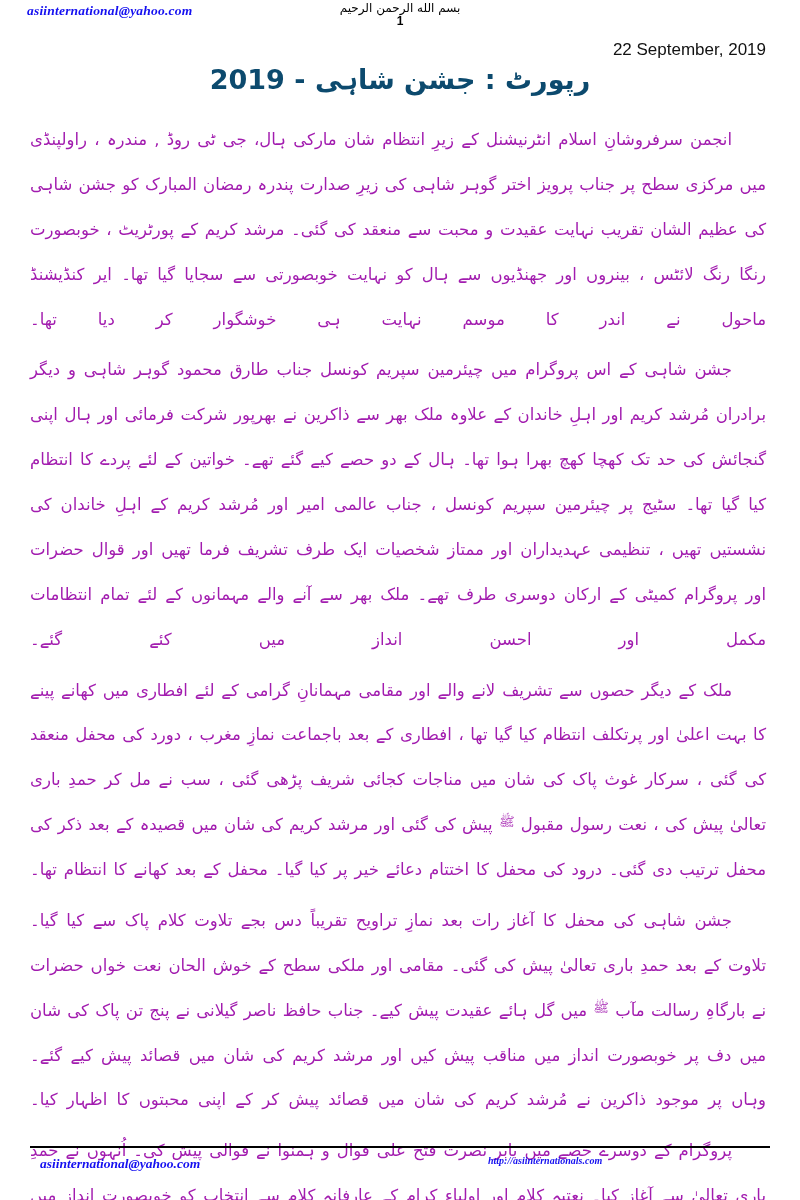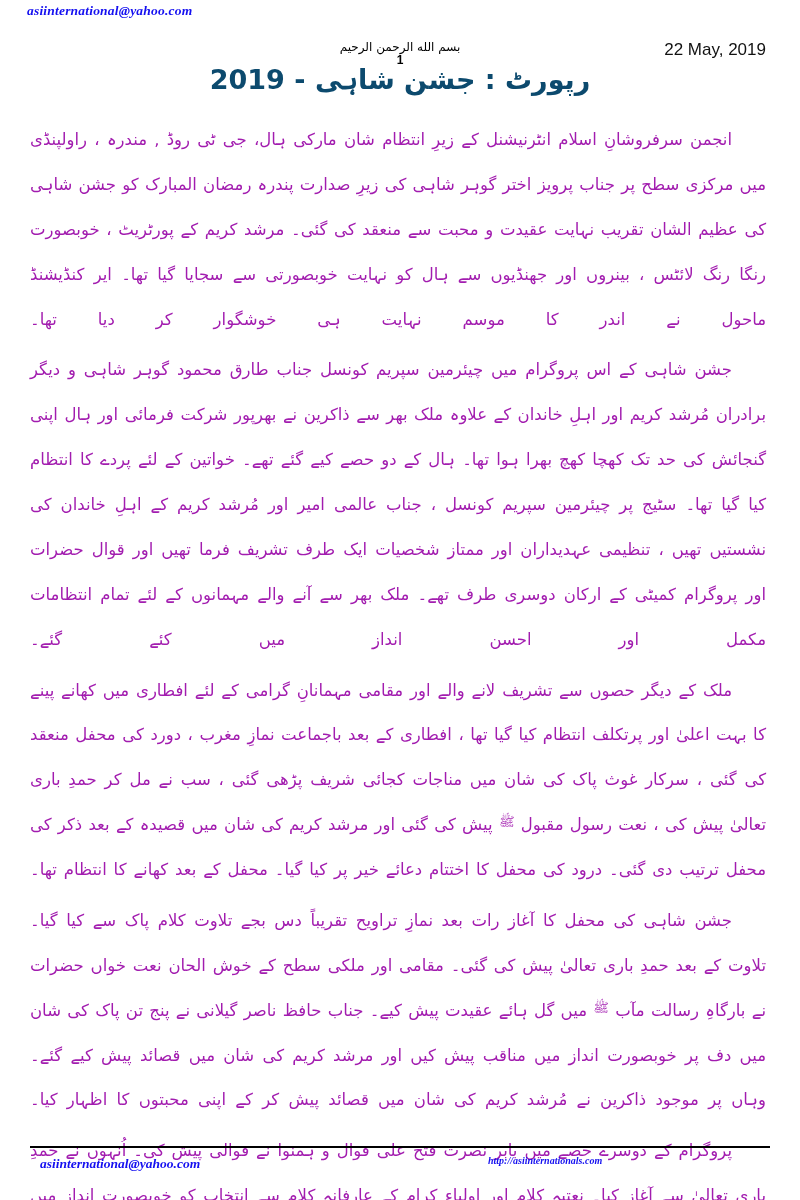--- a/index.html
+++ b/index.html
@@ -42,21 +42,20 @@
     unicode-bidi: isolate;
   }
 
   .bismillah-wrap {
     position: absolute;
     top: 2px;
     left: 0;
     width: 800px;
     text-align: center;
     pointer-events: none;
-    margin-top: 39px;
   }
 
   .bismillah {
     font-family: "DejaVu Sans", "Liberation Sans", sans-serif;
     font-size: 12px;
     color: #000000;
     line-height: 1.1;
     display: block;
   }
 
@@ -190,21 +189,21 @@
 
   <div class="page-header">
 
     <div class="header-email">asiinternational@yahoo.com</div>
 
     <div class="bismillah-wrap">
       <span class="bismillah">بسم الله الرحمن الرحيم</span>
       <span class="page-number">1</span>
     </div>
 
-    <div class="header-date">22 May, 2019</div>
+    <div class="header-date">22 September, 2019</div>
 
     <h1 class="doc-title">رپورٹ : جشن شاہی - 2019</h1>
   </div>
 
   <div class="doc-body">
     <p class="para">انجمن سرفروشانِ اسلام انٹرنیشنل کے زیرِ انتظام شان مارکی ہال، جی ٹی روڈ , مندرہ ، راولپنڈی میں مرکزی سطح پر جناب پرویز اختر گوہر شاہی کی زیرِ صدارت پندرہ رمضان المبارک کو جشن شاہی کی عظیم الشان تقریب نہایت عقیدت و محبت سے منعقد کی گئی۔ مرشد کریم کے پورٹریٹ ، خوبصورت رنگا رنگ لائٹس ، بینروں اور جھنڈیوں سے ہال کو نہایت خوبصورتی سے سجایا گیا تھا۔ ایر کنڈیشنڈ ماحول نے اندر کا موسم نہایت ہی خوشگوار کر دیا تھا۔</p>
     <p class="para">جشن شاہی کے اس پروگرام میں چیئرمین سپریم کونسل جناب طارق محمود گوہر شاہی و دیگر برادران مُرشد کریم اور اہلِ خاندان کے علاوہ ملک بھر سے ذاکرین نے بھرپور شرکت فرمائی اور ہال اپنی گنجائش کی حد تک کھچا کھچ بھرا ہوا تھا۔ ہال کے دو حصے کیے گئے تھے۔ خواتین کے لئے پردے کا انتظام کیا گیا تھا۔ سٹیج پر چیئرمین سپریم کونسل ، جناب عالمی امیر اور مُرشد کریم کے اہلِ خاندان کی نشستیں تھیں ، تنظیمی عہدیداران اور ممتاز شخصیات ایک طرف تشریف فرما تھیں اور قوال حضرات اور پروگرام کمیٹی کے ارکان دوسری طرف تھے۔ ملک بھر سے آنے والے مہمانوں کے لئے تمام انتظامات مکمل اور احسن انداز میں کئے گئے۔</p>
     <p class="para">ملک کے دیگر حصوں سے تشریف لانے والے اور مقامی مہمانانِ گرامی کے لئے افطاری میں کھانے پینے کا بہت اعلیٰ اور پرتکلف انتظام کیا گیا تھا ، افطاری کے بعد باجماعت نمازِ مغرب ، دورد کی محفل منعقد کی گئی ، سرکار غوث پاک کی شان میں مناجات کجائی شریف پڑھی گئی ، سب نے مل کر حمدِ باری تعالیٰ پیش کی ، نعت رسول مقبول <span class="sws">ﷺ</span> پیش کی گئی اور مرشد کریم کی شان میں قصیدہ کے بعد ذکر کی محفل ترتیب دی گئی۔ درود کی محفل کا اختتام دعائے خیر پر کیا گیا۔ محفل کے بعد کھانے کا انتظام تھا۔</p>
     <p class="para">جشن شاہی کی محفل کا آغاز رات بعد نمازِ تراویح تقریباً دس بجے تلاوت کلام پاک سے کیا گیا۔ تلاوت کے بعد حمدِ باری تعالیٰ پیش کی گئی۔ مقامی اور ملکی سطح کے خوش الحان نعت خواں حضرات نے بارگاہِ رسالت مآب <span class="sws">ﷺ</span> میں گل ہائے عقیدت پیش کیے۔ جناب حافظ ناصر گیلانی نے پنج تن پاک کی شان میں دف پر خوبصورت انداز میں مناقب پیش کیں اور مرشد کریم کی شان میں قصائد پیش کیے گئے۔ وہاں پر موجود ذاکرین نے مُرشد کریم کی شان میں قصائد پیش کر کے اپنی محبتوں کا اظہار کیا۔</p>
     <p class="para last-line-right">پروگرام کے دوسرے حصے میں بابر نصرت فتح علی قوال و ہمنوا نے قوالی پیش کی۔ اُنہوں نے حمدِ باری تعالیٰ سے آغاز کیا۔ نعتیہ کلام اور اولیاء کرام کے عارفانہ کلام سے انتخاب کو خوبصورت انداز میں پیش کیا۔ اس کے بعد اُنہوں نے مولا علی کرم اللہ وجہہ ، سرکار غوث پاک کی شان میں مناقب اور مُرشد کریم کے جشن ولادت کے حوالے سے خوبصورت کلام پیش کیا اور حاضرین سے خوب داد و تحسین وصول کی۔</p>

